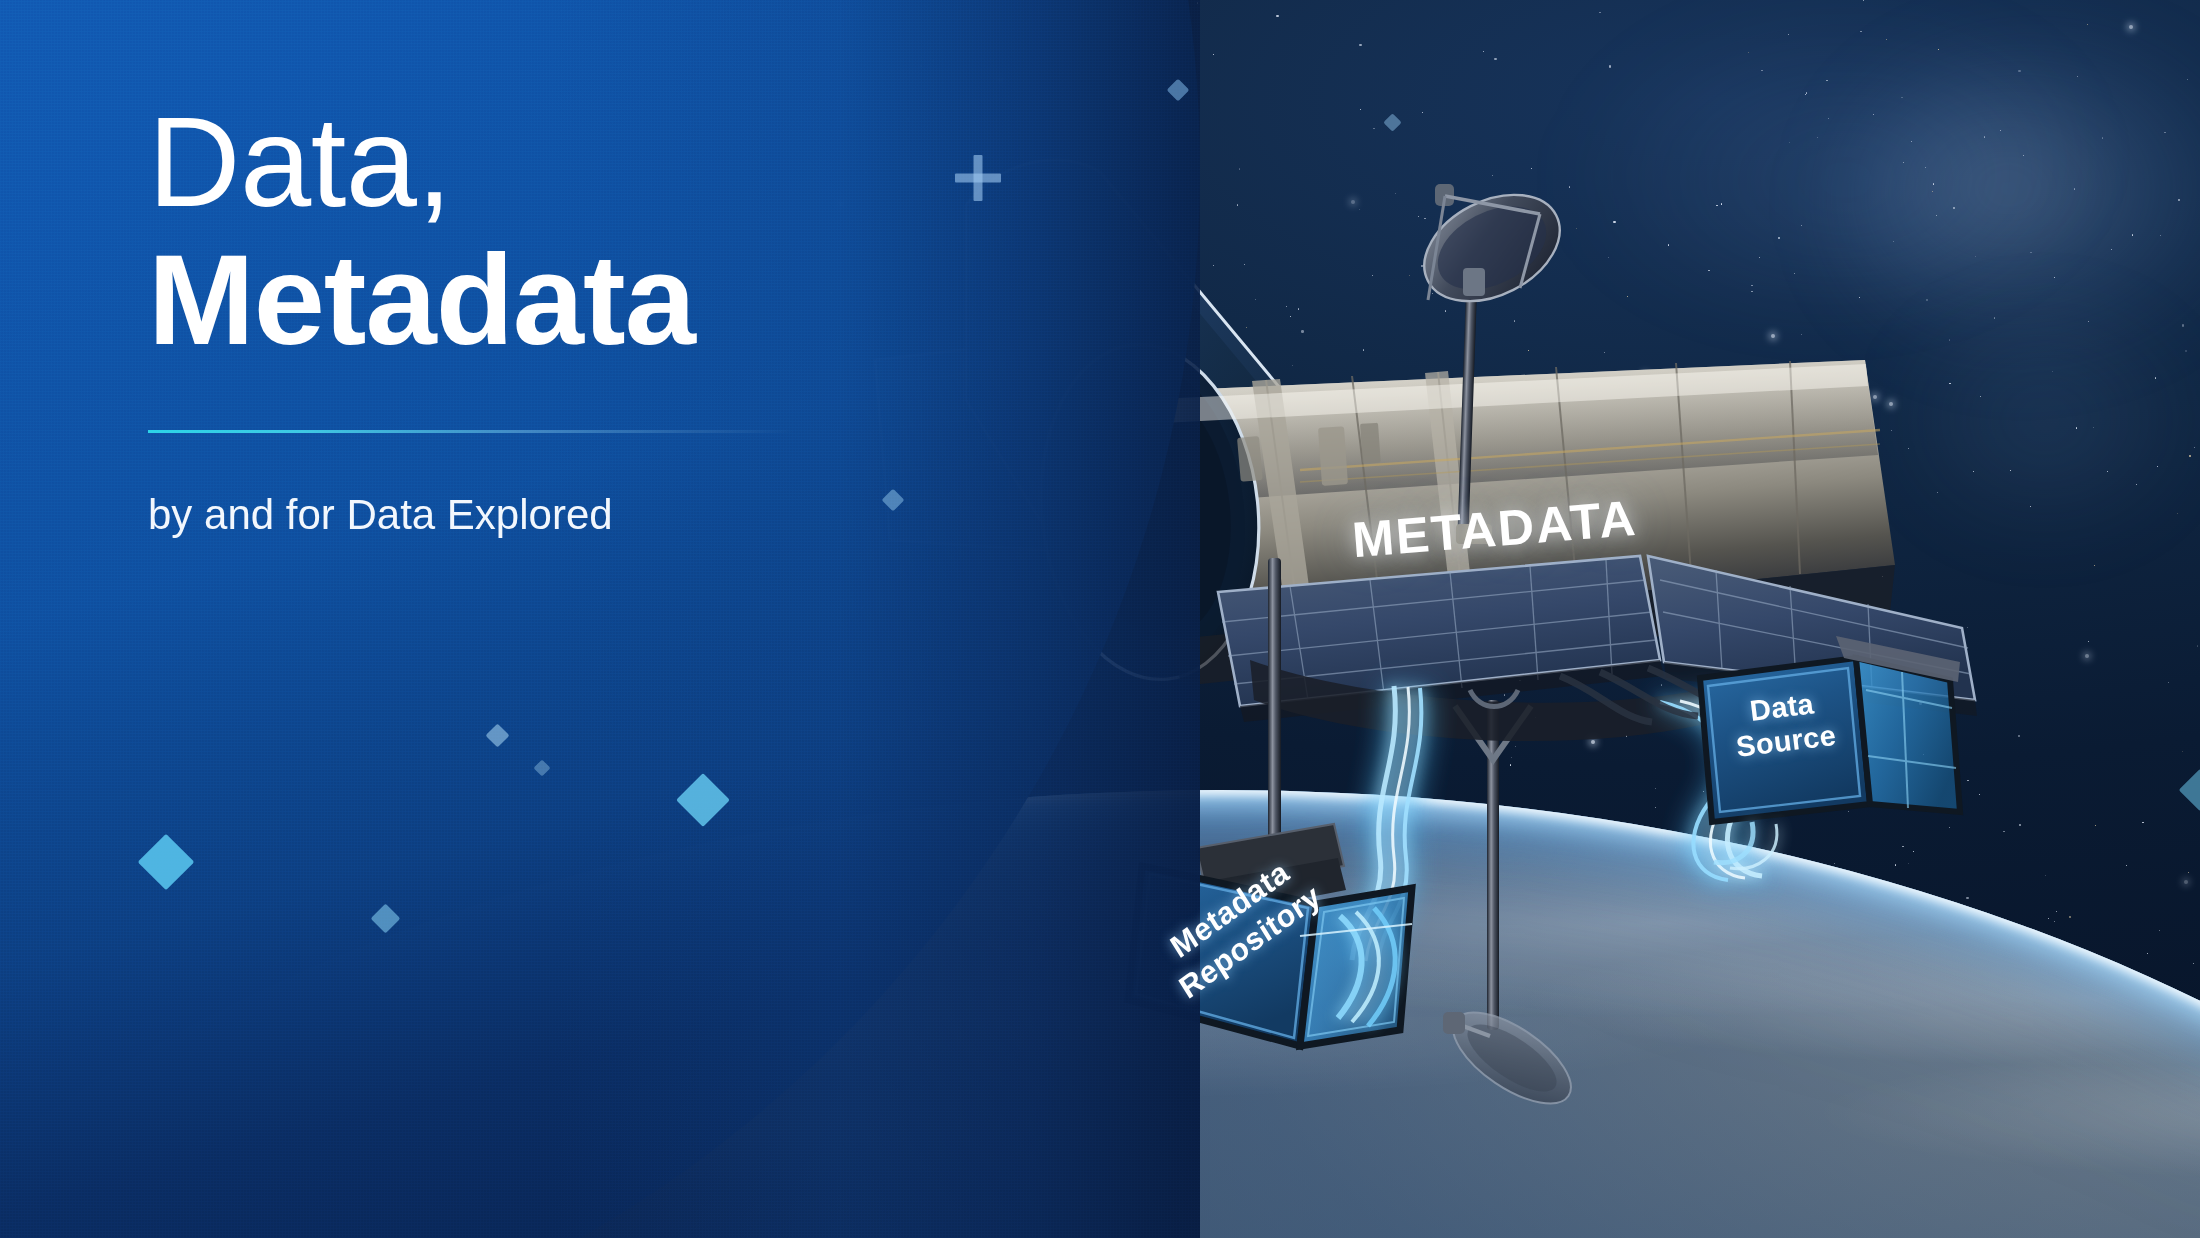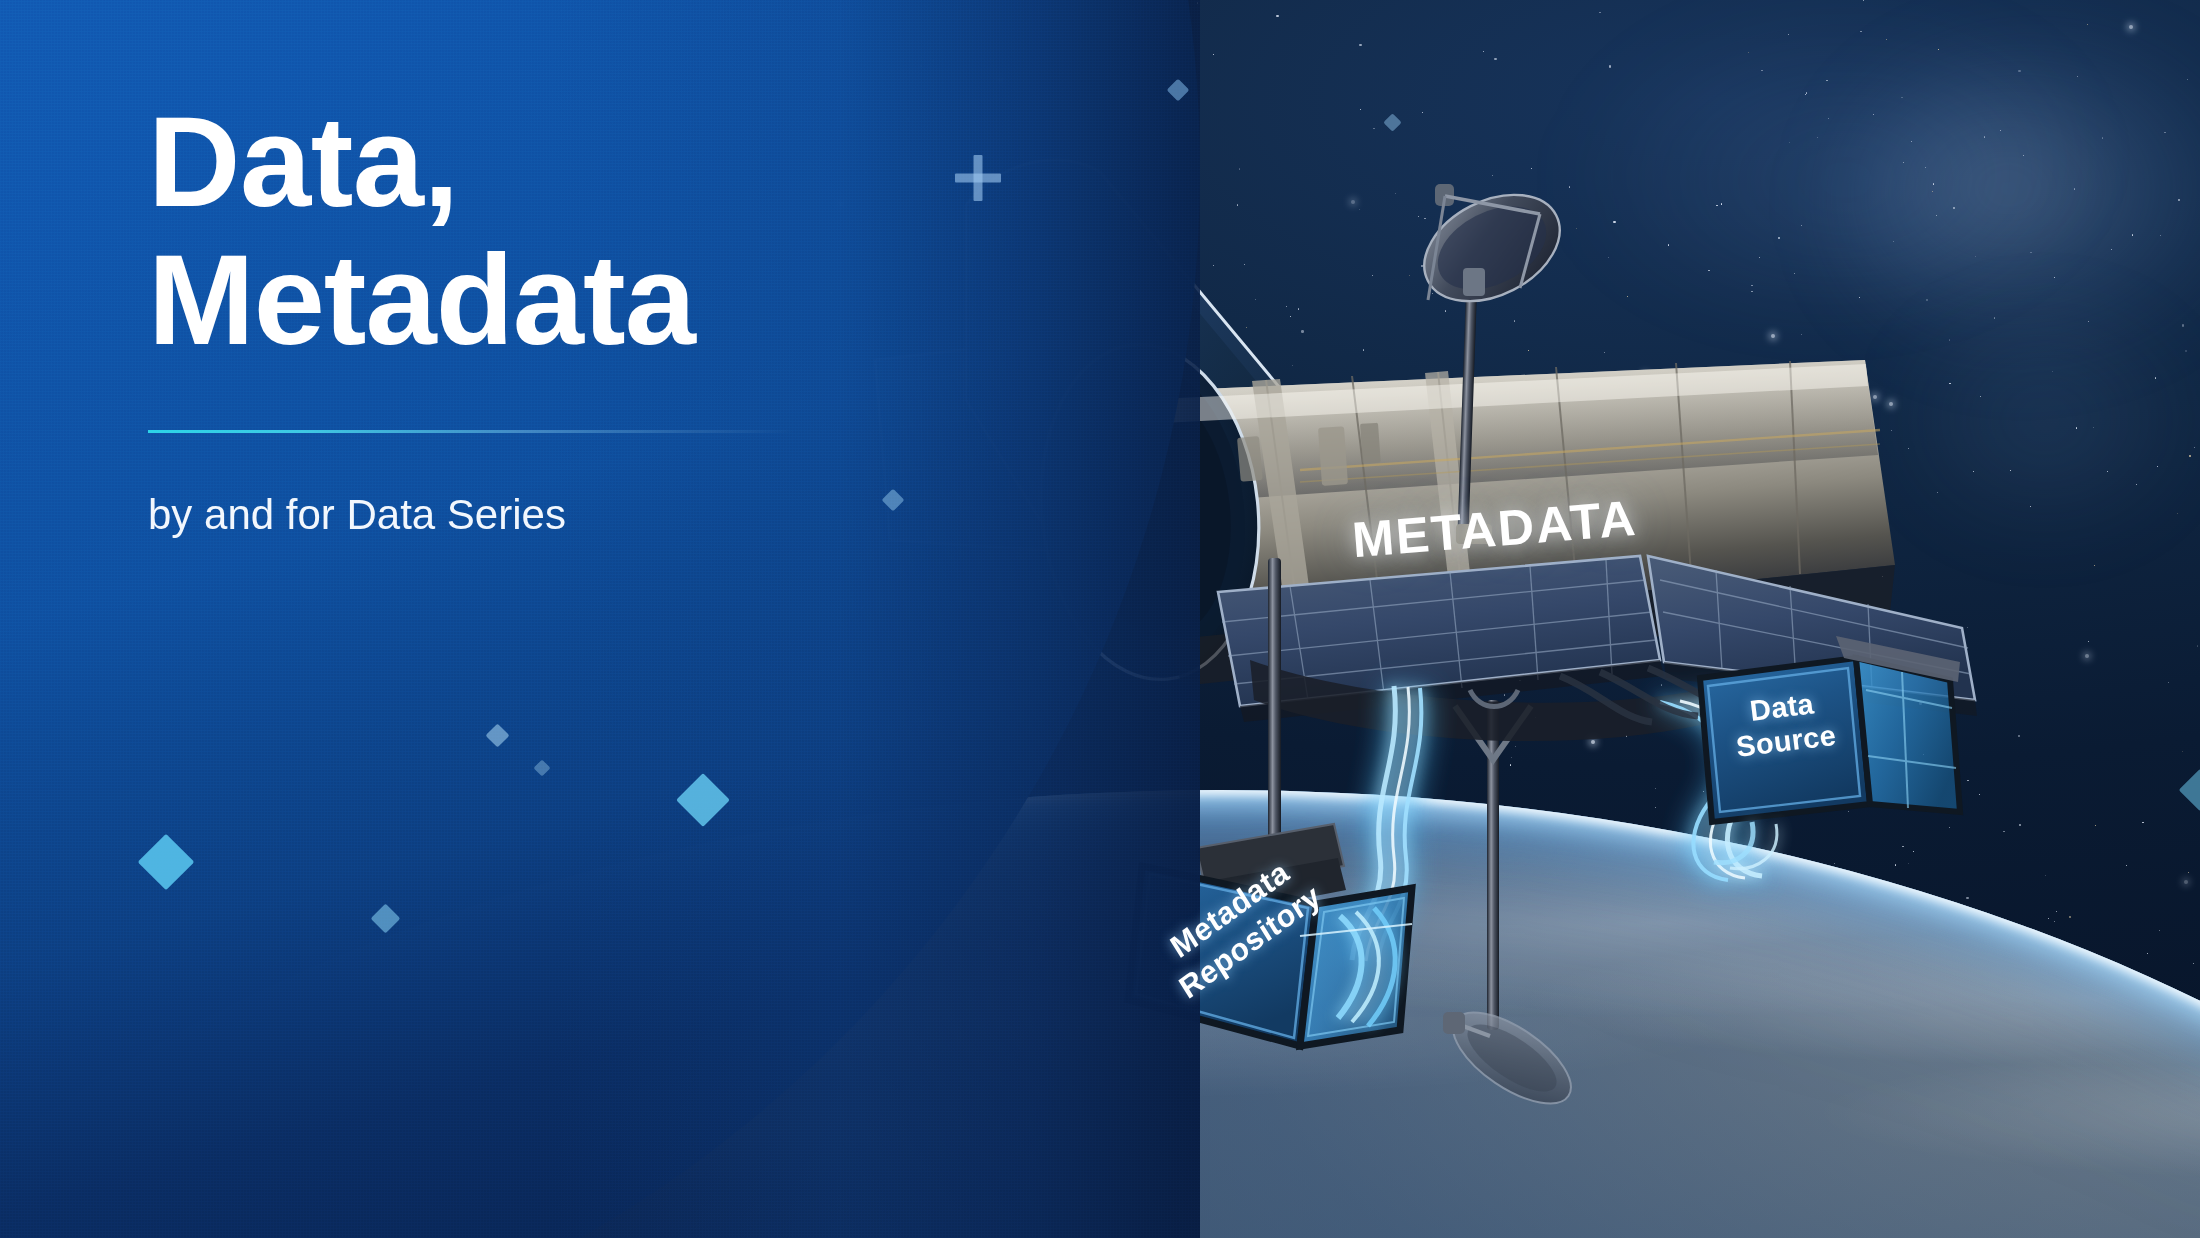--- a/index.html
+++ b/index.html
@@ -136,21 +136,21 @@
       repeating-linear-gradient(0deg, rgba(255,255,255,.5) 0 1px, rgba(0,0,0,0) 1px 3px),
       repeating-linear-gradient(90deg, rgba(255,255,255,.35) 0 1px, rgba(0,0,0,0) 1px 3px);
   }
 
   
   .copy{ position:absolute; left:148px; top:96px; width:820px; z-index:40; }
   .title{ color:#ffffff; letter-spacing:-.5px; }
   .title-line1{
     display:block;
     font-size:128px; line-height:1.03;
-    font-weight:700;
+    font-weight:400;
   }
   .title-line2{
     display:block;
     font-size:128px; line-height:1.03;
     font-weight:700;
     letter-spacing:-1px;
     margin-top:6px;
   }
   .rule{
     margin-top:64px;
@@ -857,21 +857,21 @@
       <div class="cross" style="left: 955px; top: 155px; width: 46px; height: 46px;"></div>
     </div>
 
   <div class="copy">
     <h1 class="title">
       <span class="title-line1">Data,</span>
       <span class="title-line2">Metadata</span>
     </h1>
     <div class="rule"></div>
     <p class="sub">
-      <span>by and for Data Series</span>
+      <span>by and for Data Explored</span>
     </p>
   </div>
 
   <div class="obj-label" id="metadata-label">METADATA</div>
 
   <div class="obj-label" id="repo-label">
     <div>Metadata</div>
     <div>Repository</div>
   </div>
 

